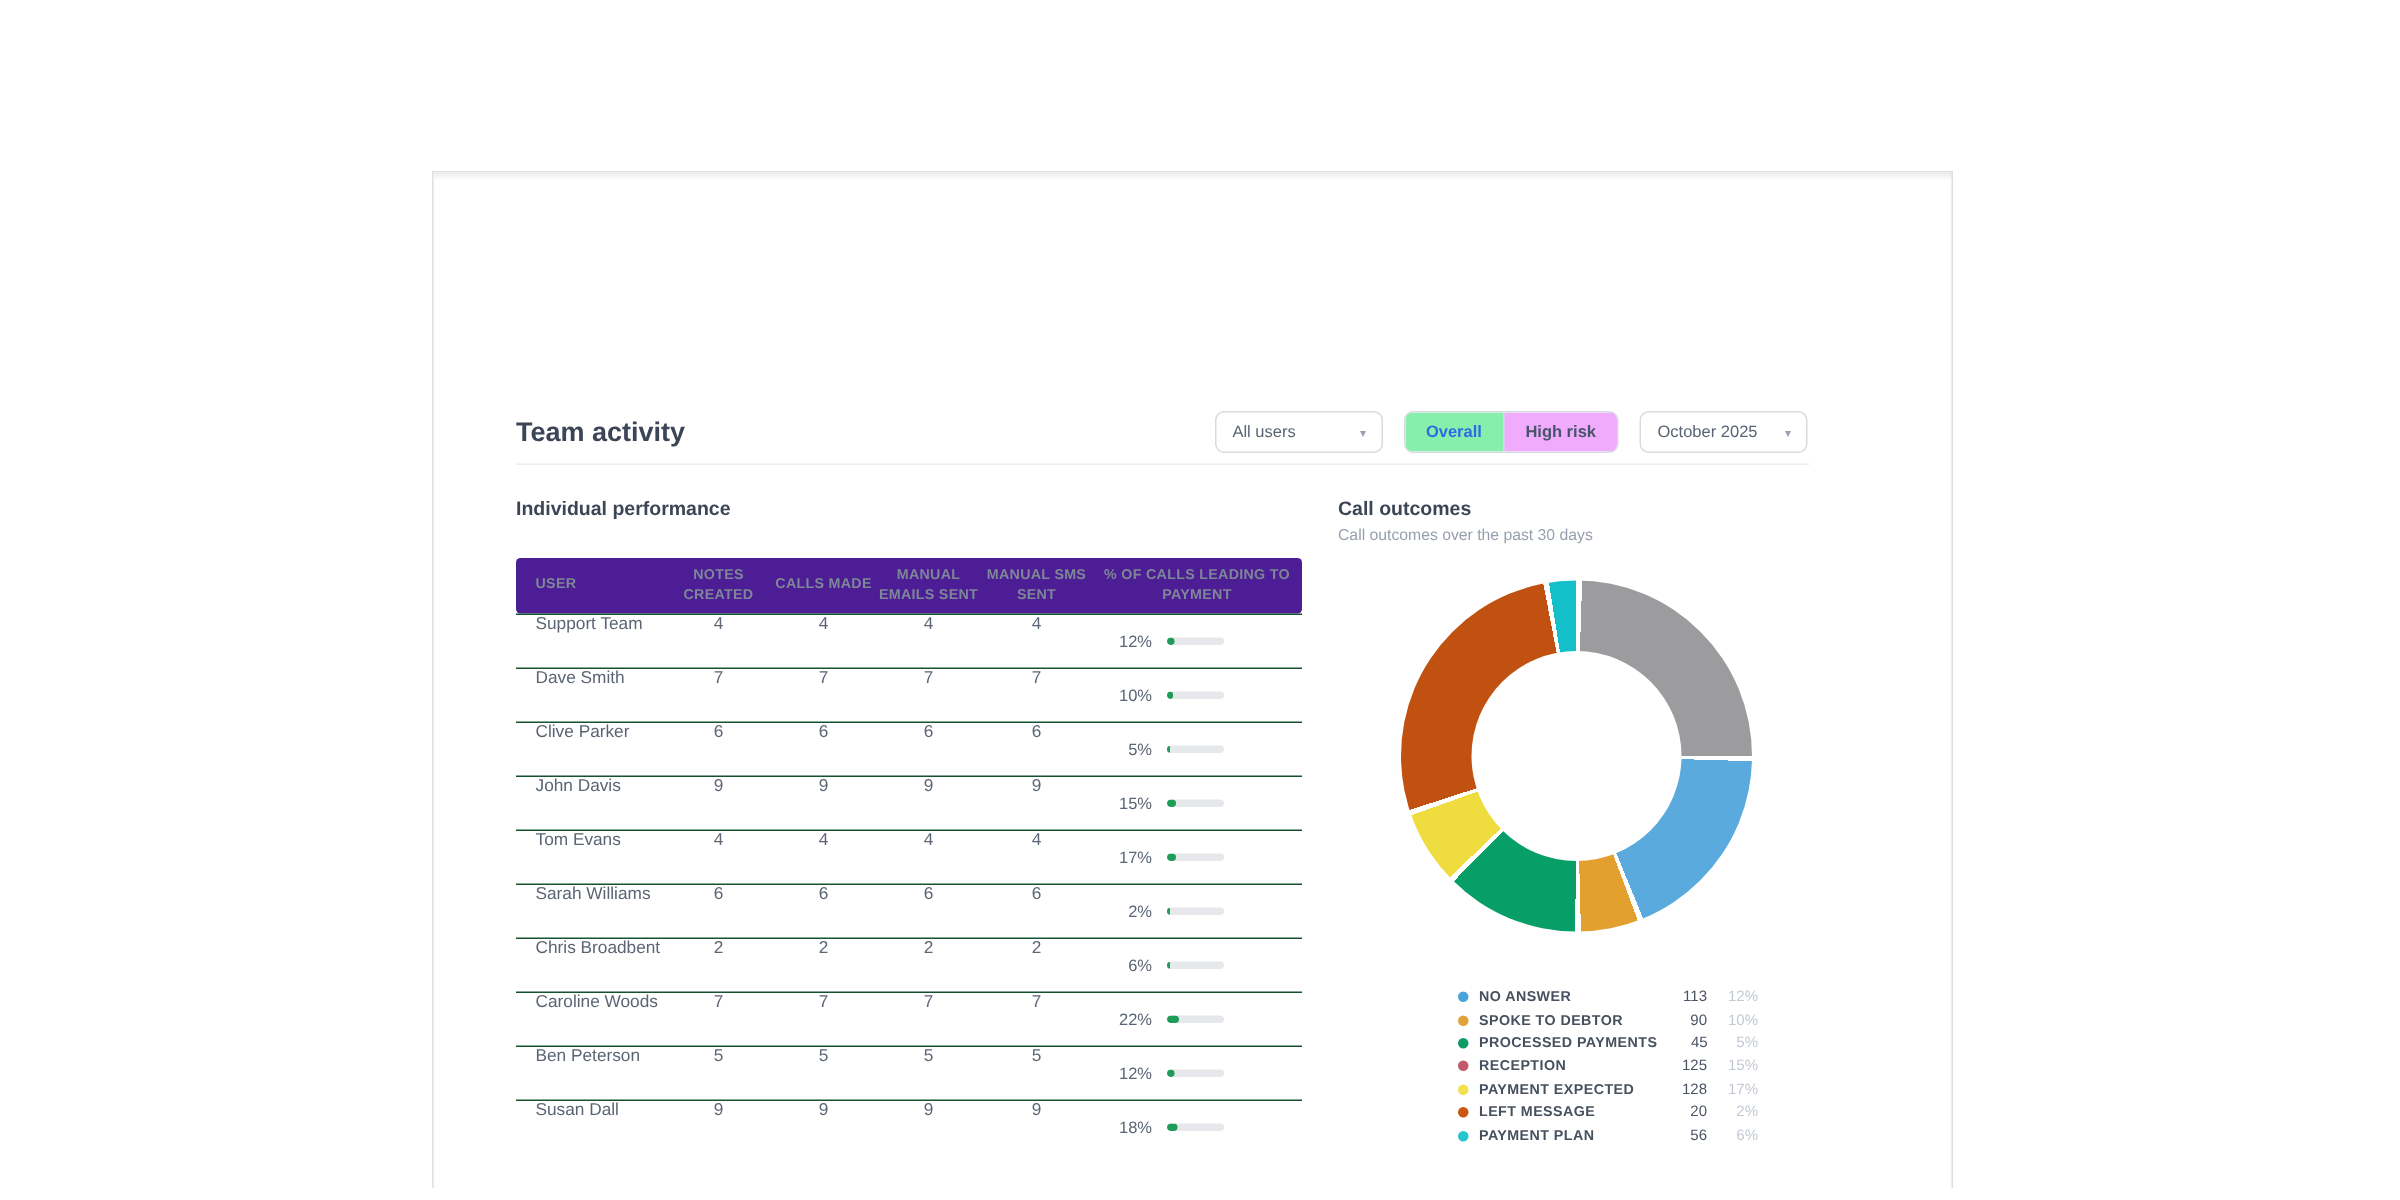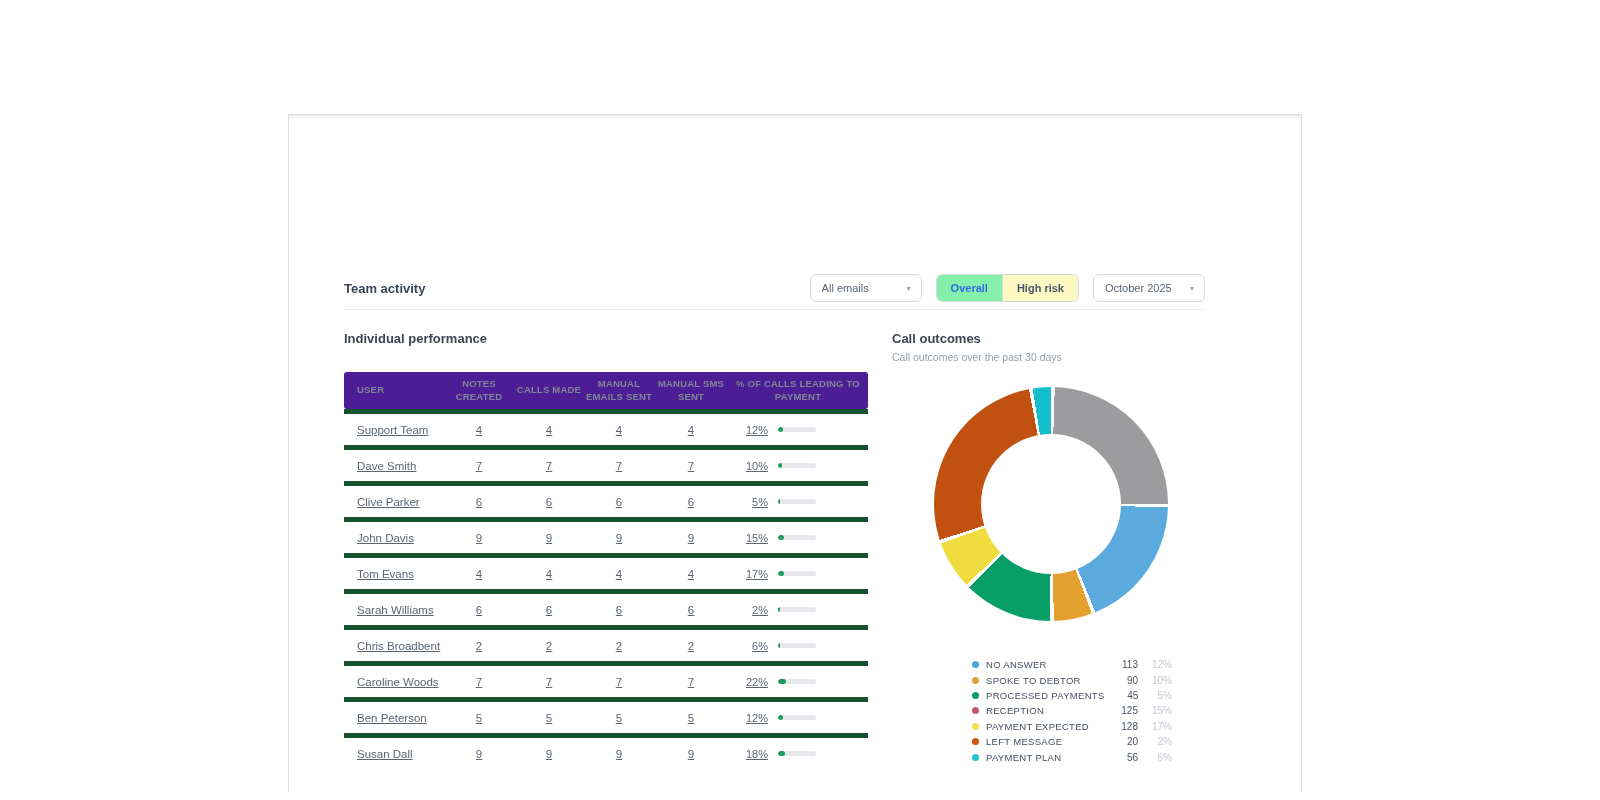--- a/index.html
+++ b/index.html
@@ -17,92 +17,92 @@
     position:absolute; left:655px; top:44px; font-size:43px; font-weight:700;
     letter-spacing:-2px; white-space:nowrap; line-height:1;
   }
   .logo .red  { color:#c8232a; }
   .logo .dark { color:#231f20; margin-left:1px; }
 
   .toolbar {
     position:absolute; left:55px; right:96px; top:158px; height:30px;
     display:flex; align-items:center; justify-content:space-between;
   }
-  .page-title { font-size:13px; font-weight:700; color:#3b4556; }
+  .page-title { font-size:18px; font-weight:700; color:#3b4556; }
   .filters { display:flex; align-items:center; gap:14px; }
   .select {
     height:28px; border:1px solid #d7dbe1; border-radius:6px; background:#fff;
     display:flex; align-items:center; justify-content:space-between;
     padding:0 10px 0 11px; font-size:11px; color:#5a6472; cursor:pointer;
   }
   .select.users { width:112px; }
   .select.month { width:112px;text-align:center; }
   .caret { font-size:8px; color:#9aa2b0; margin-left:8px; }
   .segmented {
     display:flex; height:28px; border:1px solid #d7dbe1; border-radius:6px;
     overflow:hidden; background:#fff;
   }
   .seg {
-    height:100%; border:none; background:#fef9c3; font-family:inherit;
+    height:100%; border:none; background:#f0abfc; font-family:inherit;
     font-size:11px; font-weight:700; color:#49546a; padding:0 14px; cursor:pointer;
   }
   .seg.active { background:#86efac; color:#2f6be4; }
   .seg + .seg { border-left:1px solid #d7dbe1; }
 
   .divider { position:absolute; left:55px; top:194px; width:862px; height:1px; background:#eaecef; }
 
   .section h2 { font-size:13px; font-weight:700; color:#3b4556; margin:0; line-height:16px; }
   .section .sub { font-size:10.5px; color:#979fad; margin-top:4px; line-height:13px; }
 
   .left-col  { position:absolute; left:55px;  top:216px; width:524px; }
   .right-col { position:absolute; left:603px; top:216px; width:320px; }
 
   .table { margin-top:25px; width:524px; }
   .thead {
     display:flex; align-items:center; height:37px; background:#4c1d95; border-radius:3px;
     font-size:9.5px; font-weight:600; color:#7e8796; letter-spacing:.2px;
     line-height:1.35; text-transform:uppercase;
   }
   .trow {
-    display:flex; align-items:center; height:36px; border-top:5px solid #14532d;
-    font-size:11.5px; color:#5b6574;text-decoration:underline;
+    display:flex; height:36px; border-top:1px solid #14532d;
+    font-size:11.5px; color:#5b6574;
   }
   .col-user { width:100px; padding-left:13px; text-align:left; }
   .col-n    { width:70px;  text-align:center; }
   .col-sms  { width:74px;  text-align:center; }
   .col-last { width:140px; display:flex; align-items:center; }
   .thead .col-last { display:block; text-align:center; }
   .thead .col-user { display:block; }
   .pct { width:40px; text-align:right; margin-right:10px; font-size:11px; color:#5b6574; }
   .bar { width:38px; height:5px; background:#e6e8eb; border-radius:3px; position:relative; overflow:hidden; display:inline-block; }
   .fill { position:absolute; left:0; top:0; height:100%; background:#1f9d58; border-radius:3px; }
 
   .donut { position:absolute; left:42px; top:56px; width:234px; height:234px; border-radius:50%; }
   .donut::after {
     content:""; position:absolute; left:47px; top:47px; width:140px; height:140px;
     background:#fff; border-radius:50%;
   }
   .legend { position:absolute; left:80px; top:326px; width:200px; }
   .lrow { display:flex; align-items:center; height:15.4px; }
   .ldot { width:7px; height:7px; border-radius:50%; margin-right:7px; flex:none; }
-  .llabel { flex:1; white-space:nowrap; font-size:9.5px; font-weight:400; letter-spacing:.3px; color:#46505f; }
+  .llabel { flex:1; white-space:nowrap; font-size:9.5px; font-weight:700; letter-spacing:.3px; color:#46505f; }
   .lcount { width:34px; text-align:right; font-size:10px; color:#4a5363; }
   .lpct   { width:34px; text-align:right; font-size:10px; color:#c3c9d2; }
 </style>
 </head>
 <body>
 
 <div class="card">
 
 
   <div class="toolbar">
     <div class="page-title">Team activity</div>
     <div class="filters">
       <div class="select users">
-        <span>All emails</span>
+        <span>All users</span>
         <span class="caret">▾</span>
       </div>
       <div class="segmented">
         <button class="seg active">Overall</button>
         <button class="seg">High risk</button>
       </div>
       <div class="select month">
         <span>October 2025</span>
         <span class="caret">▾</span>
       </div>

